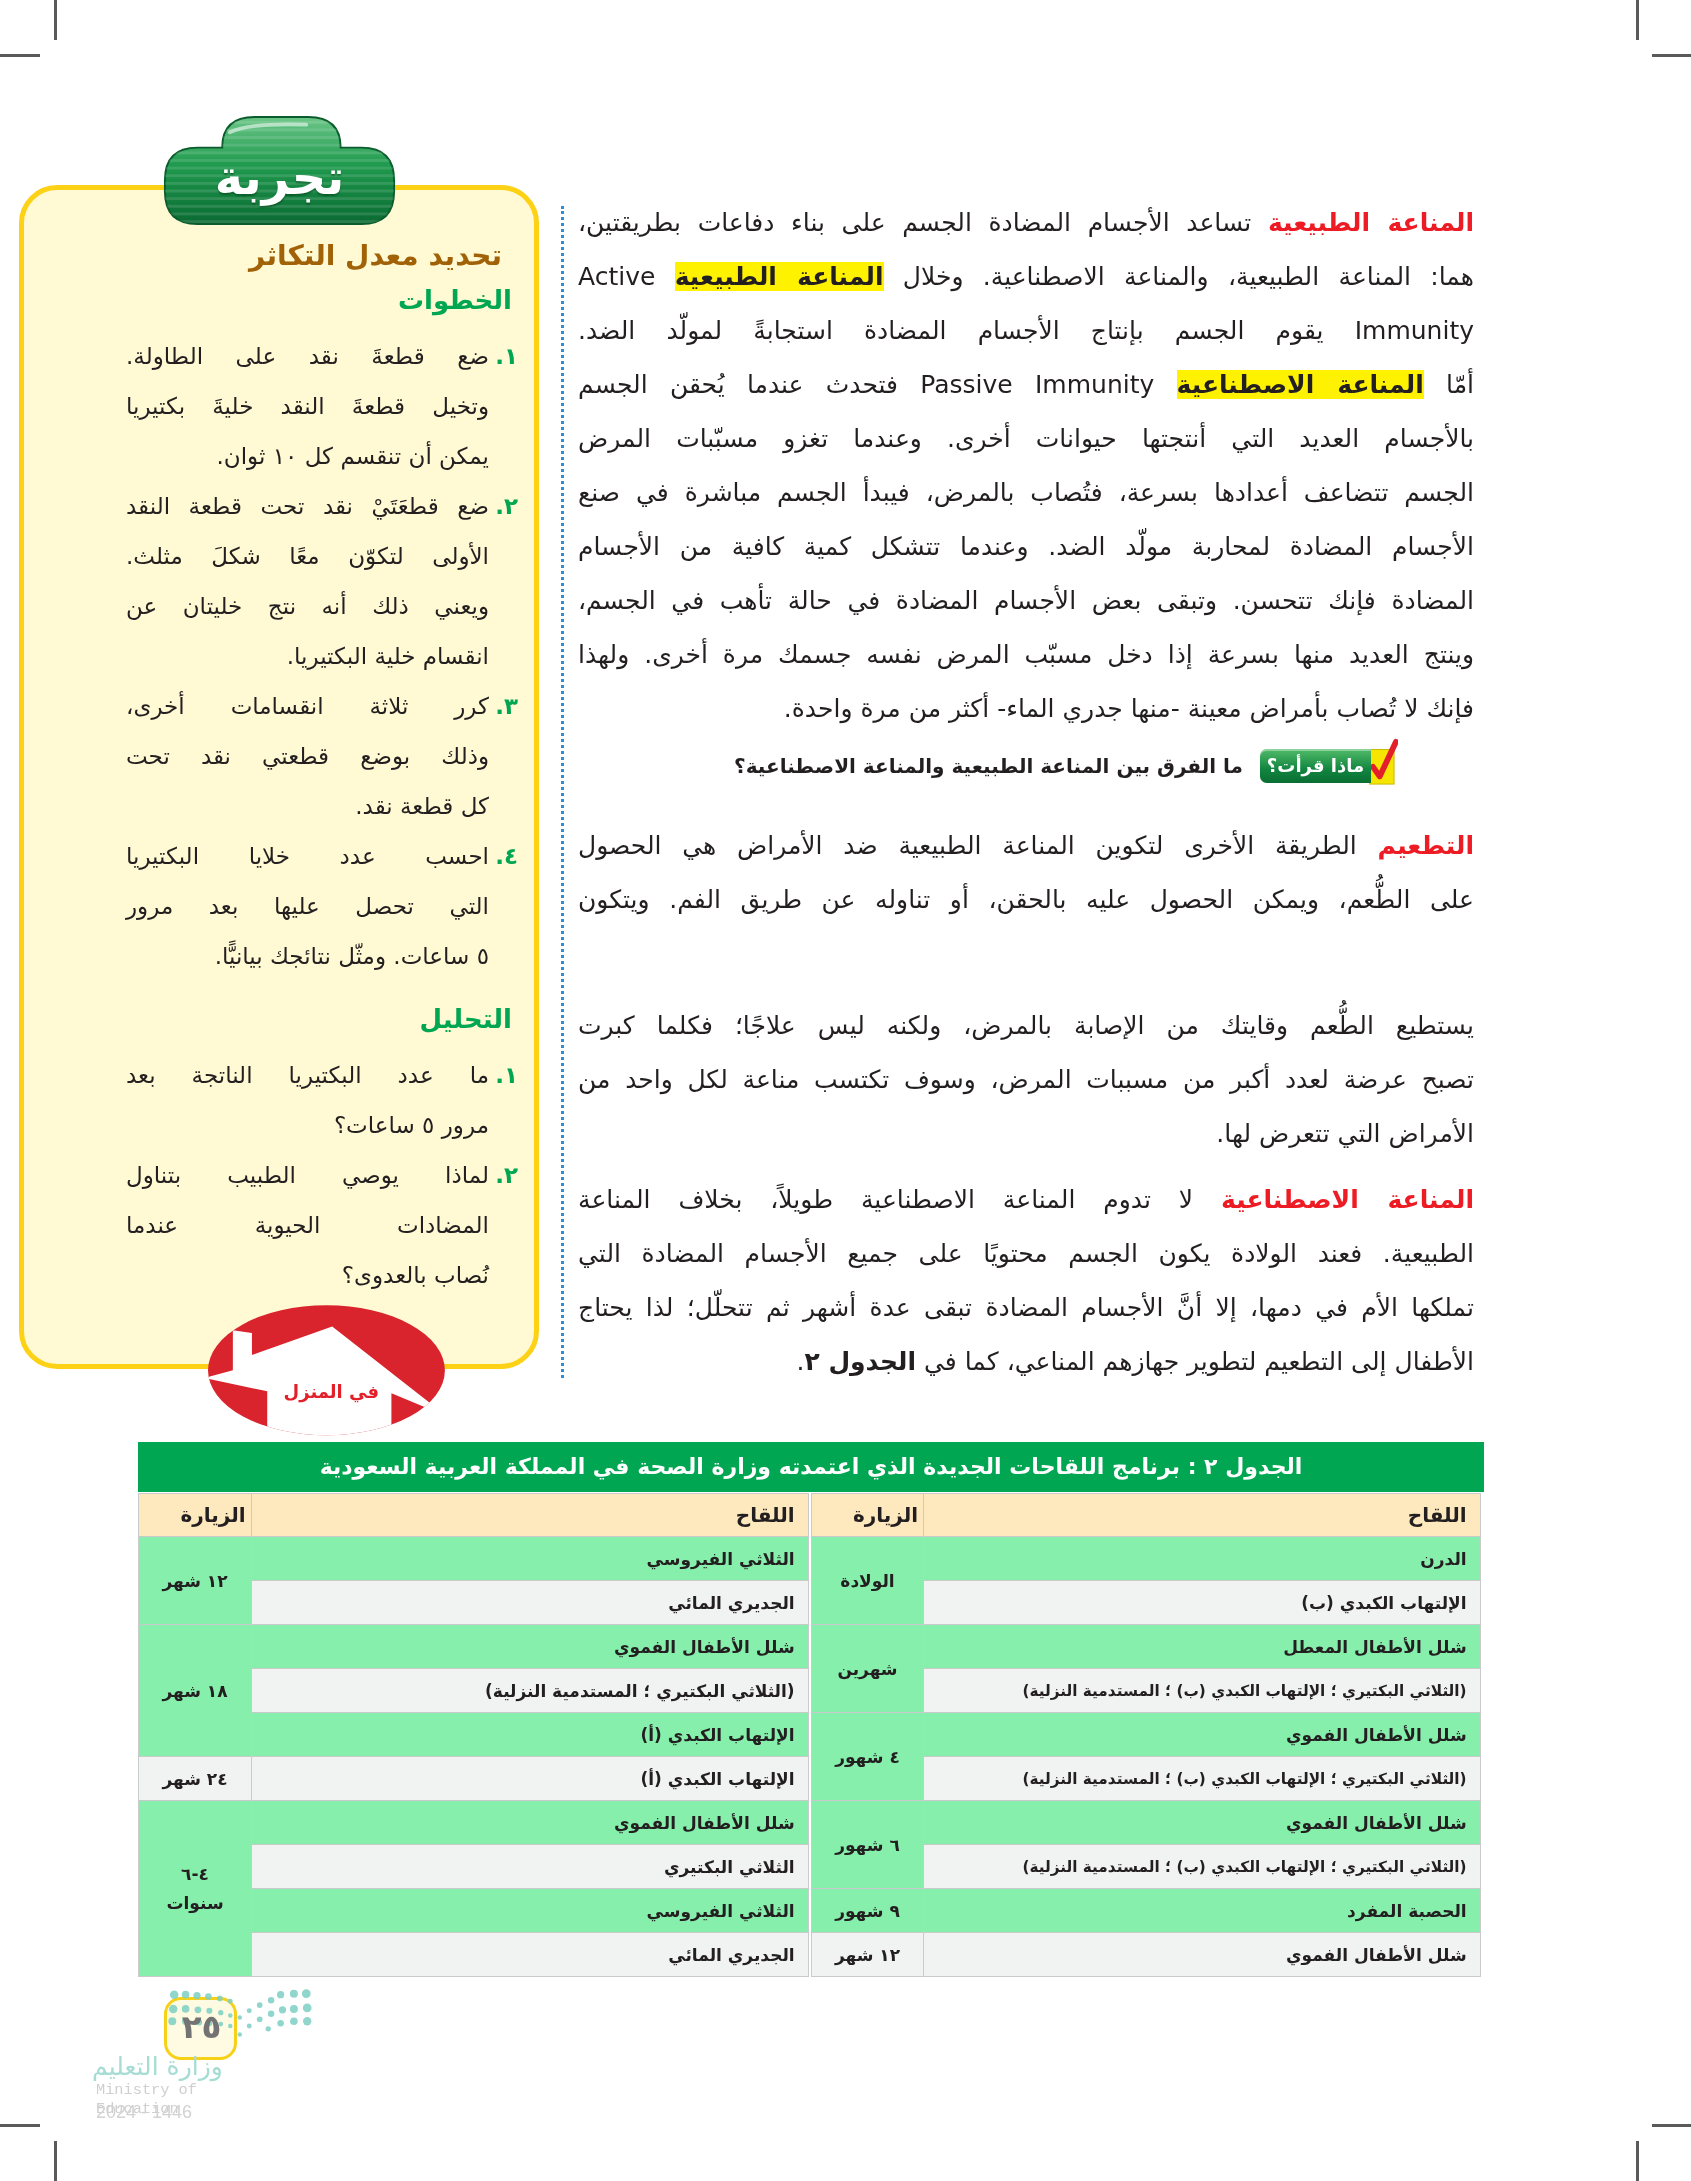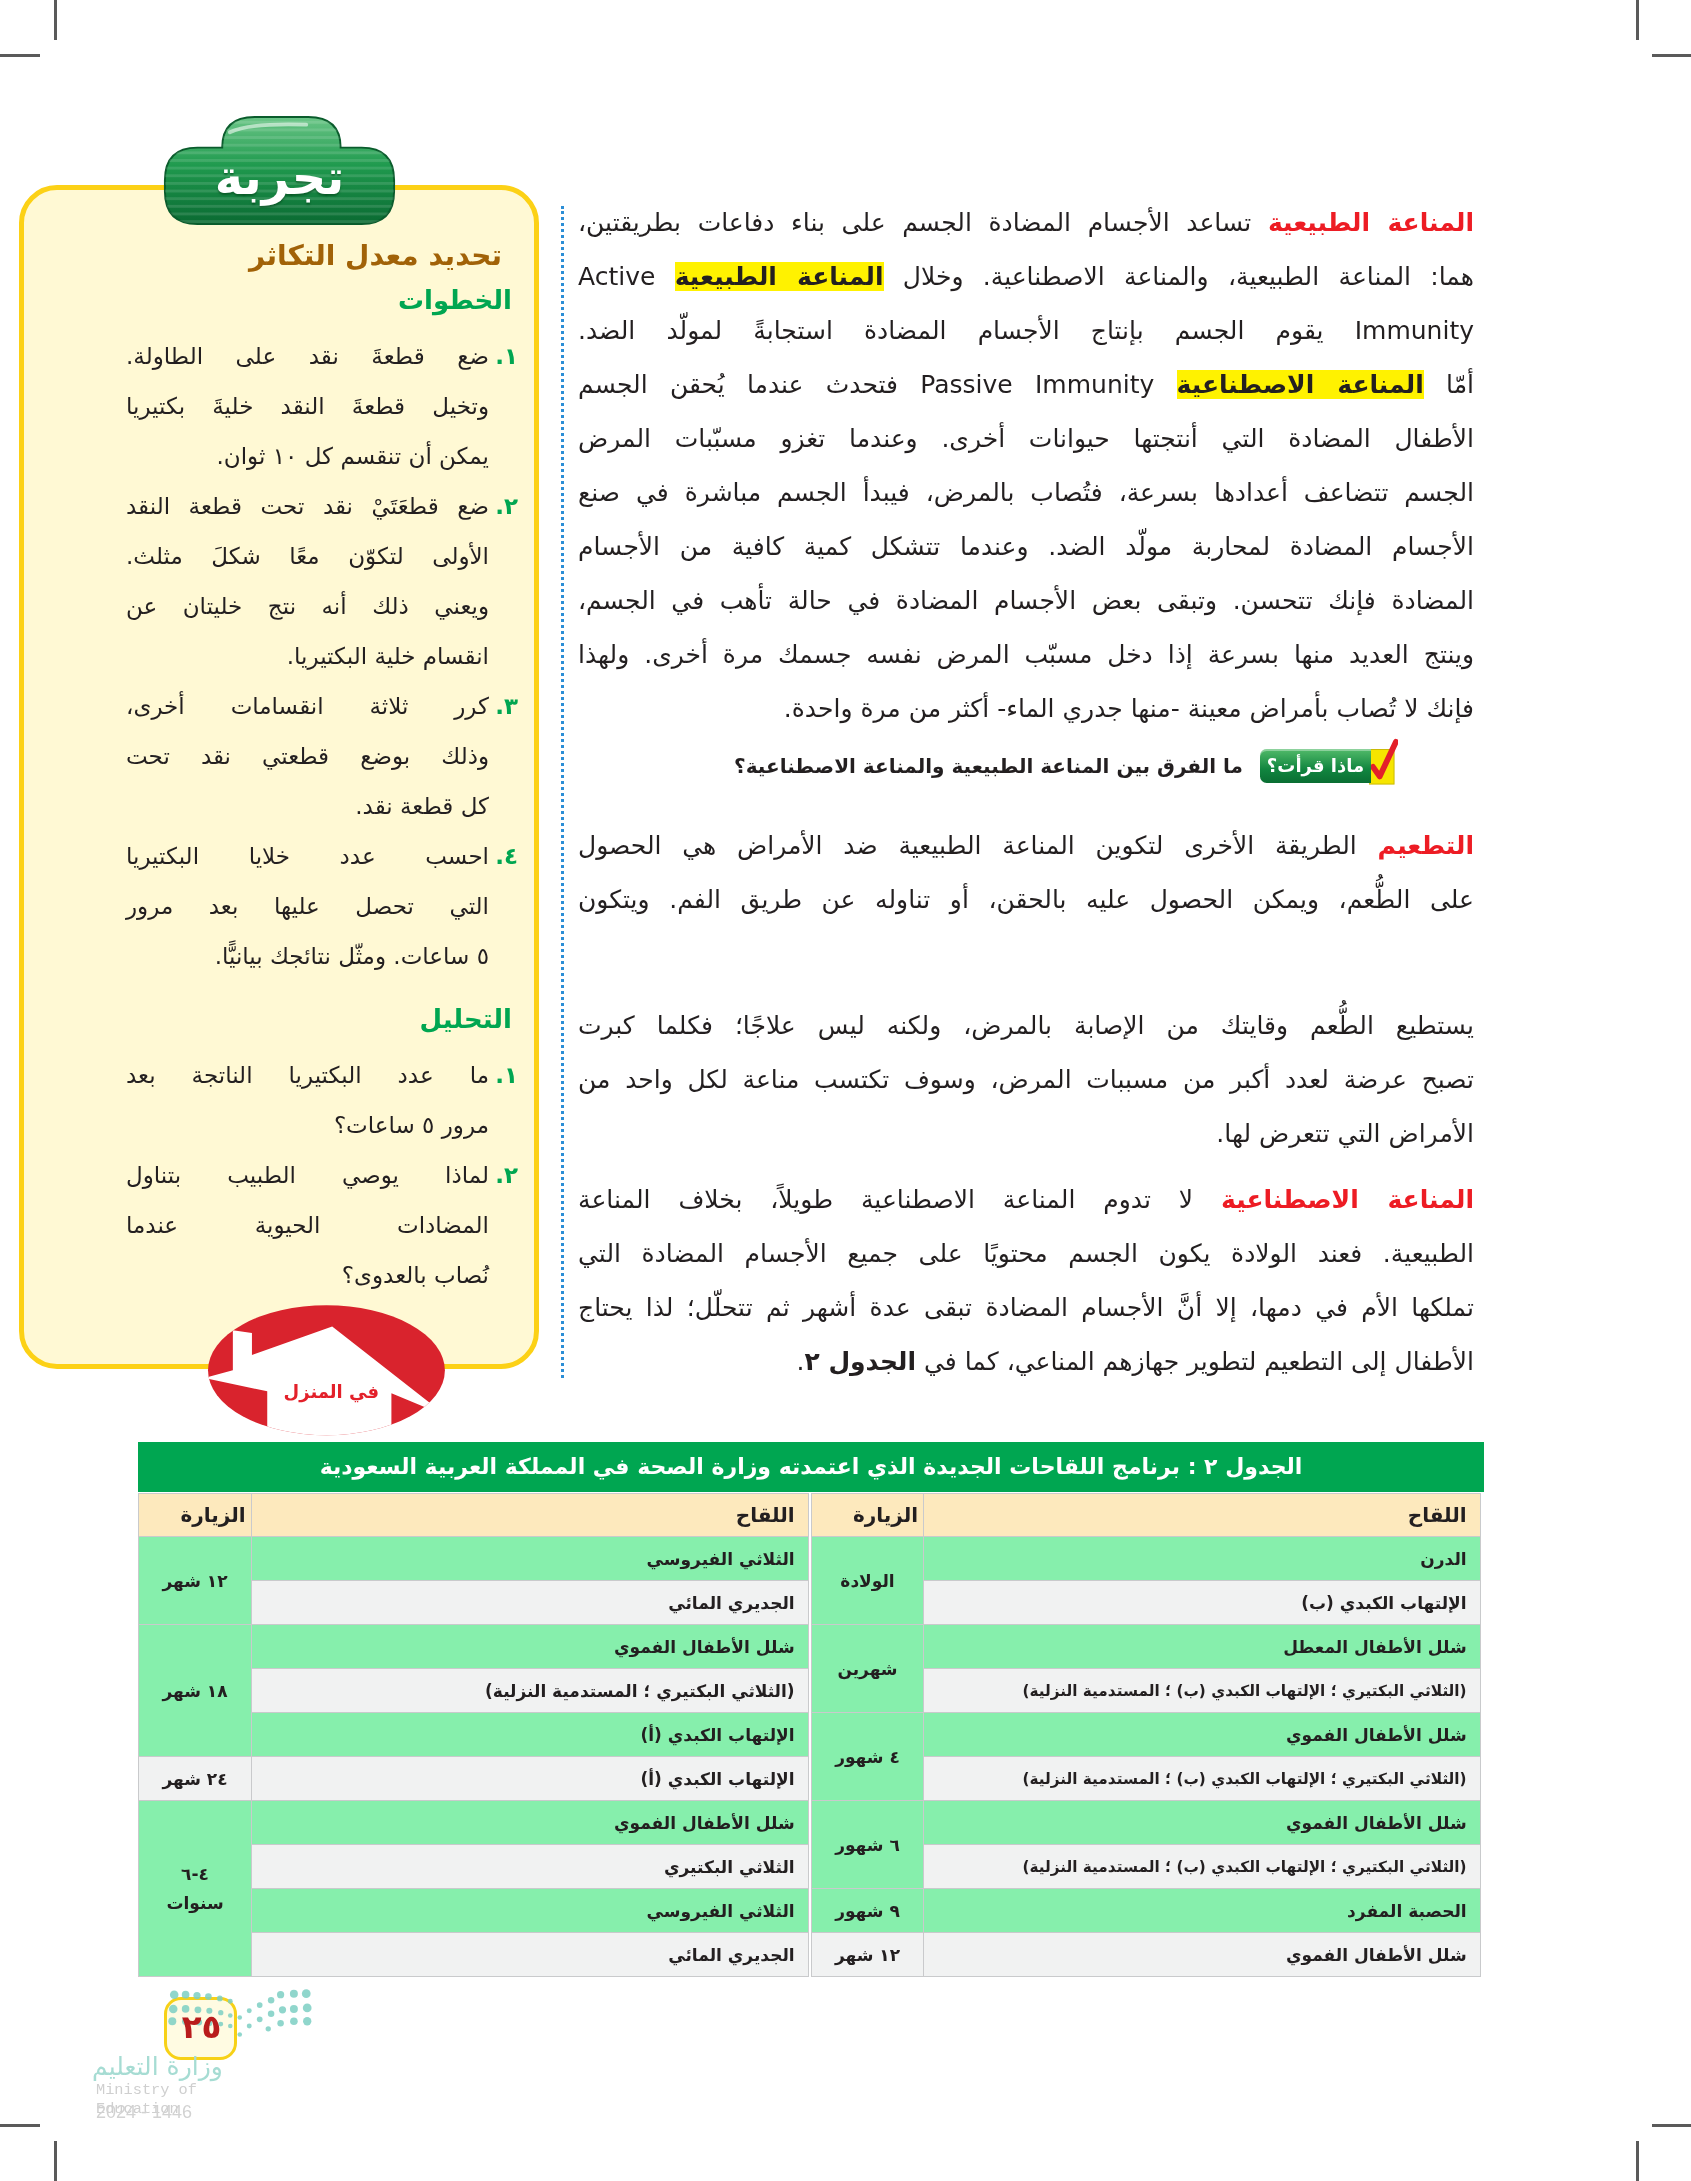--- a/index.html
+++ b/index.html
@@ -77,21 +77,21 @@
   table.vt .vac { text-align:right; padding-right:13.4px; }
   table.vt .vis { text-align:center; }
   table.vt td.long { font-size:15.3px; }
   .two-line { display:inline-block; width:61px; white-space:normal; line-height:29px; }
 
   
   .pg-box { position:absolute; left:164px; top:1997px; width:67px; height:57px;
     border:3.8px solid #f7d117; border-radius:17px; background:#fffbe2; }
   .dots { position:absolute; left:163px; top:1988px; width:163px; height:57px; }
   .pg-num { position:absolute; left:164px; top:1999px; width:75px; height:57px; line-height:57px;
-    text-align:center; font-size:32.5px; font-weight:bold; color:#b91c1c; direction:rtl; }
+    text-align:center; font-size:32.5px; font-weight:bold; color:#737373; direction:rtl; }
   .min-ar { position:absolute; left:92px; top:2051px; width:153px; height:31px; line-height:31px;
     direction:rtl; text-align:left; color:#a6dcd3; font-size:25px; }
   .min-en { position:absolute; left:96px; top:2081px; width:191px; height:19px; line-height:19px;
     color:#cfcfcf; font-size:15.3px; font-family:Liberation Mono, monospace; }
   .min-yr { position:absolute; left:96px; top:2102px; width:191px; height:21px; line-height:21px;
     color:#d2d2d2; font-size:18px; font-family:"Liberation Sans", sans-serif; }
 </style>
 </head>
 <body>
 
@@ -175,21 +175,21 @@
 </svg>
 <div class="home-label">في المنزل</div>
 
 <div class="divider"></div>
 
 <div class="col" style="top:196px">
   <div class="line"><span class="red">المناعة الطبيعية</span><span> تساعد الأجسام المضادة الجسم على بناء دفاعات بطريقتين،</span></div>
   <div class="line"><span>هما: المناعة الطبيعية، والمناعة الاصطناعية. وخلال </span><span class="hl">المناعة الطبيعية</span><span> Active</span></div>
   <div class="line"><span>Immunity يقوم الجسم بإنتاج الأجسام المضادة استجابةً لمولّد الضد.</span></div>
   <div class="line"><span>أمّا </span><span class="hl">المناعة الاصطناعية</span><span> Passive Immunity فتحدث عندما يُحقن الجسم</span></div>
-  <div class="line"><span>الأطفال المضادة التي أنتجتها حيوانات أخرى. وعندما تغزو مسبّبات المرض</span></div>
+  <div class="line"><span>بالأجسام العديد التي أنتجتها حيوانات أخرى. وعندما تغزو مسبّبات المرض</span></div>
   <div class="line"><span>الجسم تتضاعف أعدادها بسرعة، فتُصاب بالمرض، فيبدأ الجسم مباشرة في صنع</span></div>
   <div class="line"><span>الأجسام المضادة لمحاربة مولّد الضد. وعندما تتشكل كمية كافية من الأجسام</span></div>
   <div class="line"><span>المضادة فإنك تتحسن. وتبقى بعض الأجسام المضادة في حالة تأهب في الجسم،</span></div>
   <div class="line"><span>وينتج العديد منها بسرعة إذا دخل مسبّب المرض نفسه جسمك مرة أخرى. ولهذا</span></div>
   <div class="line last"><span>فإنك لا تُصاب بأمراض معينة -منها جدري الماء- أكثر من مرة واحدة.</span></div>
 </div>
 
 <svg class="rc-check" viewBox="0 0 30 50">
   <rect x="0" y="12" width="26" height="36" fill="#f6e500" stroke="#c9b800" stroke-width="1"></rect>
   <path d="M4,30 L11,40 L28,4" stroke="#e3202a" stroke-width="6" fill="none" stroke-linecap="round" stroke-linejoin="round"></path>

